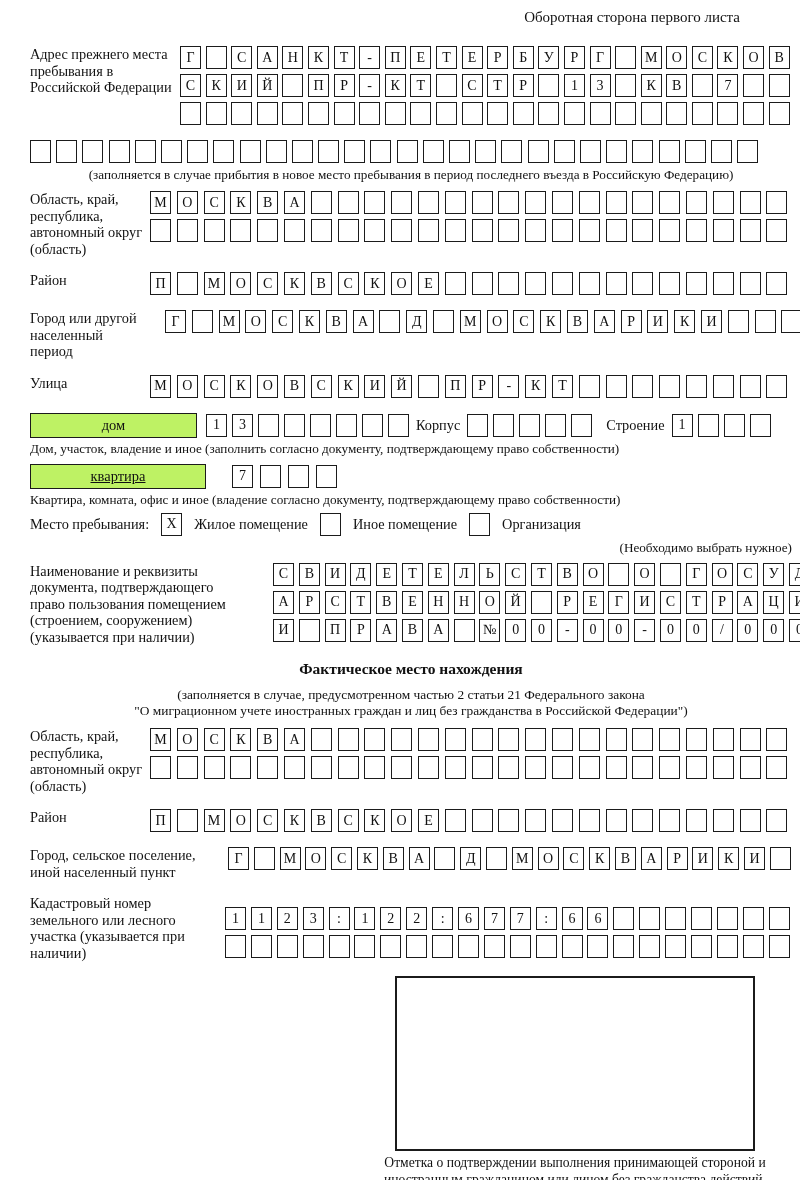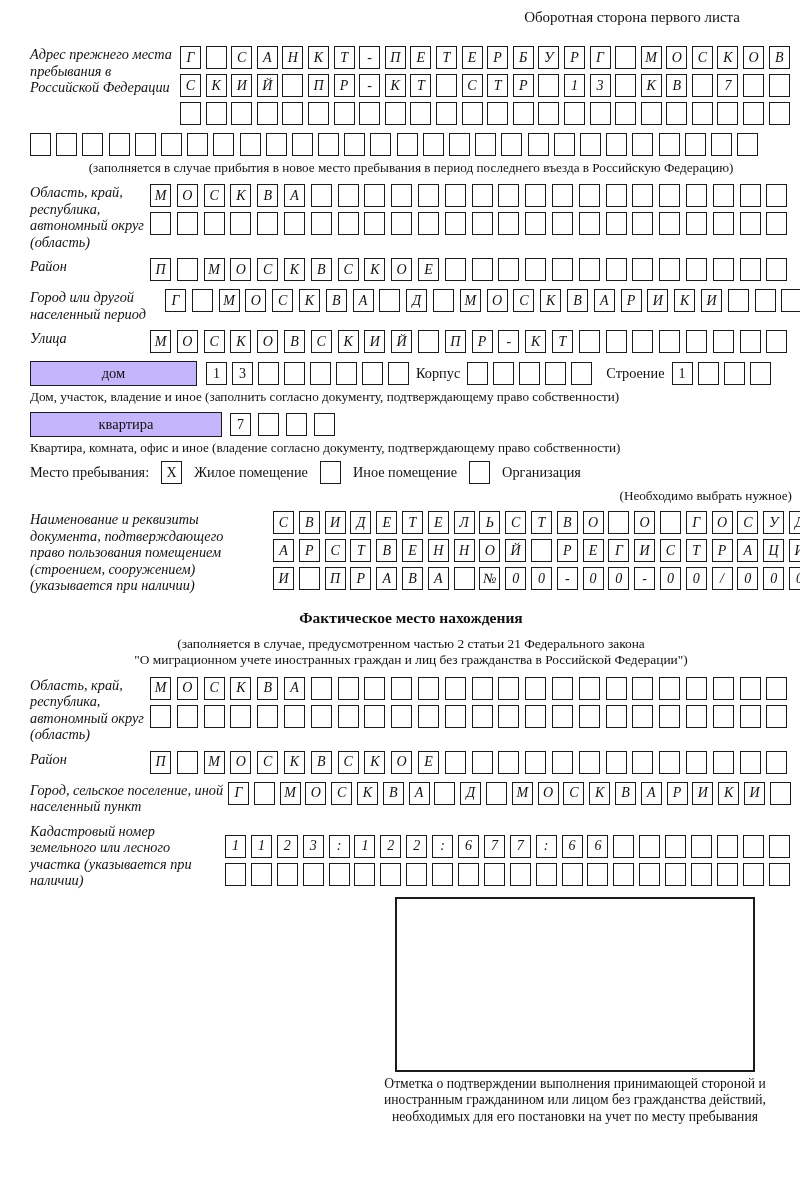--- a/index.html
+++ b/index.html
@@ -3,21 +3,21 @@
 <meta charset="utf-8">
 <style>
   * { margin:0; padding:0; box-sizing:border-box; }
   html,body { background:#ffffff; }
   body { font-family:"Liberation Serif","DejaVu Serif",serif; color:#111; }
   .page { position:relative; width:800px; height:1180px; background:#fff; overflow:hidden;
           padding:9px 8px 0 30px; }
 
   .hdr { text-align:right; padding-right:52px; font-size:15px; margin-bottom:20px; }
 
-  .frow { display:flex; align-items:flex-start; margin-bottom:8px;font-style:italic; }
+  .frow { display:flex; align-items:flex-start; margin-bottom:15px; }
   .flabel { font-size:14.3px; line-height:16.5px; padding-right:4px; }
   .w150 { flex:0 0 150px; }
   .w120 { flex:0 0 120px; }
   .w198 { flex:0 0 198px; }
   .w195 { flex:0 0 195px; }
   .w223 { flex:0 0 223px; }
 
   .rows { display:flex; flex-direction:column; gap:5px; }
 
   .boxrow { display:flex; gap:var(--g,4.6px); }
@@ -35,23 +35,23 @@
   .indent15 { margin-left:15px; }
 
   .note { font-size:13.2px; line-height:15px; }
   .center { text-align:center; }
   .prev-note { margin:4px 0 9px 0; }
 
   .sect-title { font-size:15.5px; font-weight:bold; text-align:center; margin:3px 0 7px 0; }
 
   .house-row { display:flex; align-items:center; margin:8px 0 3px 0; }
   .widebox { height:25px; border:1.8px solid #1b1b1b; display:flex; align-items:center;
-             justify-content:center; font-size:14.5px; background:#c4b5fd; }
+             justify-content:center; font-size:14.5px; background:#bef264; }
   .w-dom { width:167px; margin-right:9px; }
-  .w-kv  { width:192px; margin-right:8px; }
+  .w-kv  { width:176px; margin-right:26px;text-decoration:underline; }
   .inline-label { font-size:14.3px; margin:0 7px; white-space:nowrap; }
   .ml12 { margin-left:14px; }
   .sub-note { margin:3px 0 6px 0; }
 
   .occ-row { display:flex; align-items:center; margin-top:6px; font-size:14.3px; }
   .occ-row .boxrow { margin:0 12px; }
   .occ-gap { margin-left:22px; }
   .choose-note { margin:4px 0 8px 212px;text-align:right; }
 
   .doc-block { margin-top:8px;gap:20px; }

